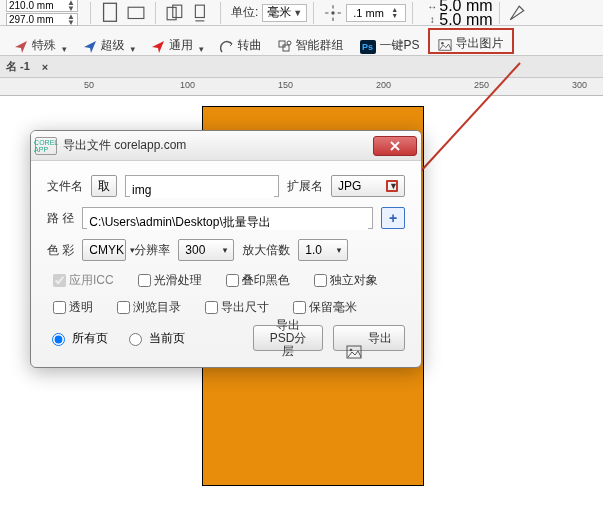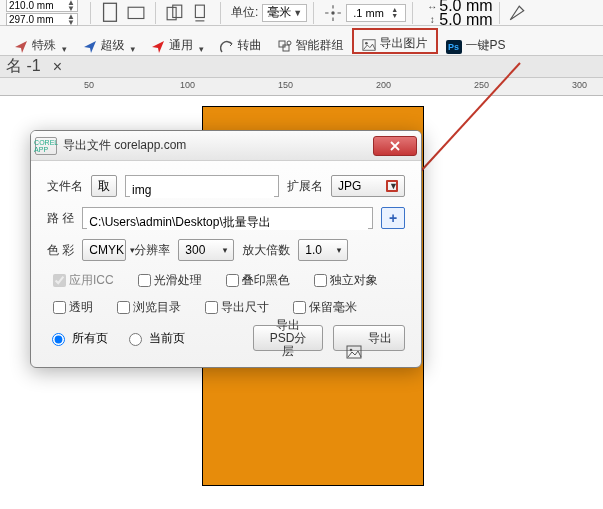--- a/index.html
+++ b/index.html
@@ -113,21 +113,21 @@
     border-radius: 2px;
   }
   .bar3 {
     height: 22px;
     border-bottom: 1px solid #c8c8c8;
     background: #e8e8e8;
     display: flex;
     align-items: center;
     padding-left: 2px;
   }
-  .bar3 span { color: #444; font-size: 16px; padding: 0 4px; }
+  .bar3 span { color: #444; font-size: 11px; padding: 0 4px; font-weight: bold; }
   .close-x {
     margin-left: 4px;
     color: #666;
     font-size: 14px;
   }
   .ruler-h {
     height: 18px;
     border-bottom: 1px solid #bbb;
     background: #f0f0f0;
     position: relative;
@@ -357,33 +357,33 @@
   <div class="tb2-item">
     <span class="glyph">
       <svg viewBox="0 0 14 14">
           <rect x="1" y="1" width="6" height="6" fill="none" stroke="#555"></rect>
           <rect x="5" y="5" width="6" height="6" fill="none" stroke="#555"></rect>
           <circle cx="11" cy="3" r="2" fill="none" stroke="#555"></circle>
         </svg>
     </span>
     <span>智能群组</span>
   </div>
+  <div class="tb2-item">
+    <span class="ps-badge">Ps</span>
+    <span>一键PS</span>
+  </div>
   <div class="tb2-item highlight">
     <span class="glyph">
       <svg viewBox="0 0 16 14">
           <rect x="1" y="1" width="14" height="12" fill="none" stroke="#555"></rect>
           <circle cx="5" cy="5" r="1.5" fill="#555"></circle>
           <path d="M2 12 L6 7 L9 10 L12 6 L15 12" fill="none" stroke="#555"></path>
         </svg>
     </span>
     <span>导出图片</span>
-  </div>
-  <div class="tb2-item">
-    <span class="ps-badge">Ps</span>
-    <span>一键PS</span>
   </div>
 </div>
 
 <div class="bar3">
   <span>名 -1</span>
   <span class="close-x">×</span>
 </div>
 
 <div class="ruler-h">
   <span style="left:84px">50</span>

